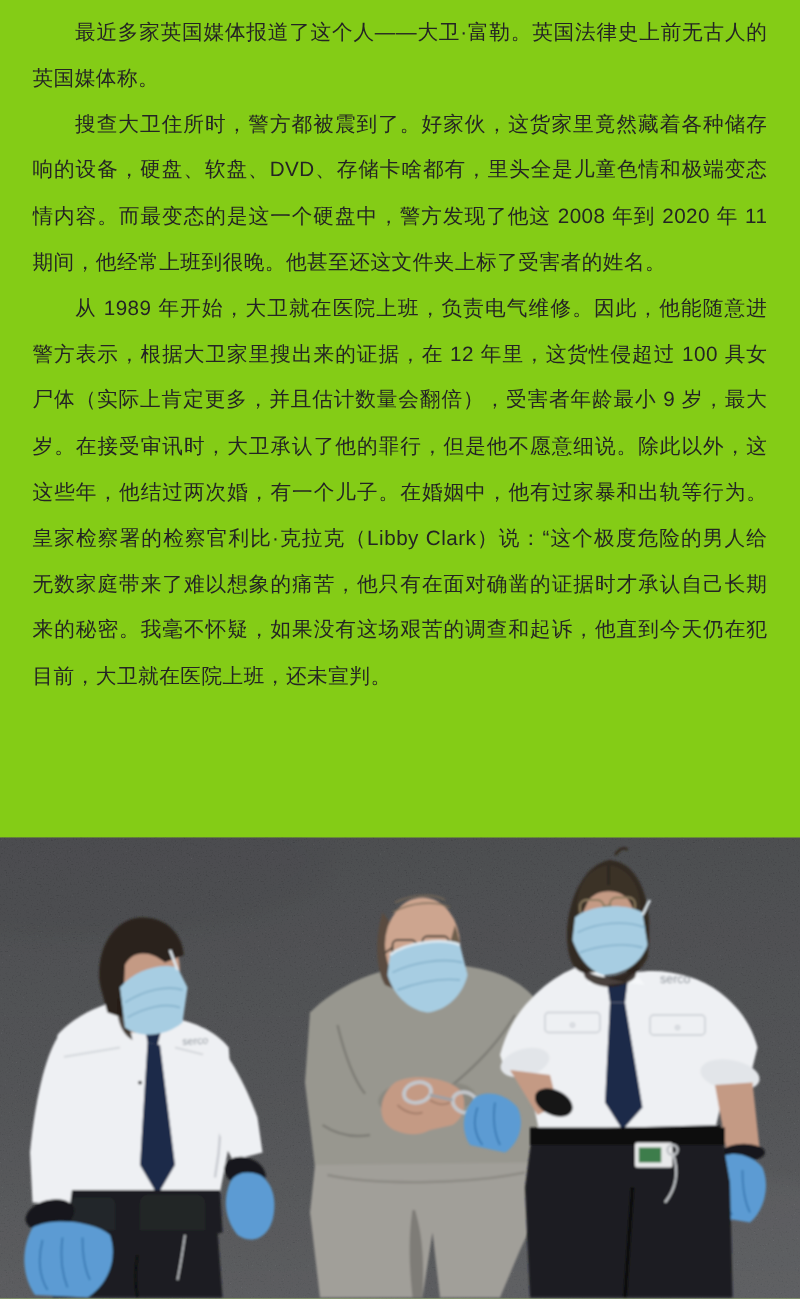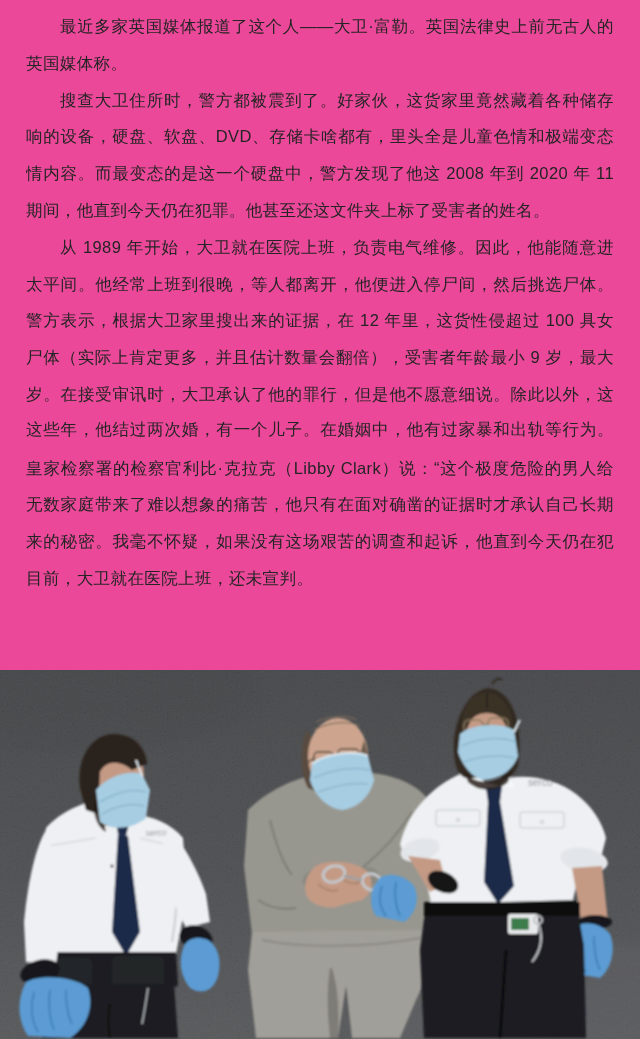--- a/index.html
+++ b/index.html
@@ -1,16 +1,16 @@
 <!DOCTYPE html>
 <html><head>
 <meta charset="utf-8">
 <style>
   html,body{margin:0;padding:0;background:#fff;}
-  .page{position:relative;width:640px;height:1039px;background:#ec4899;overflow:hidden;
+  .page{position:relative;width:640px;height:1039px;background:#84cc16;overflow:hidden;
         font-family:"Liberation Sans","DejaVu Sans",sans-serif;}
   .article{position:absolute;top:0;left:0;right:0;padding:8px 26px 0 26px;}
   .line{font-size:16.5px;line-height:36.8px;height:36.8px;overflow:hidden;
         color:#242424;text-align:justify;letter-spacing:0.4px;}
   .line.full{text-align-last:justify;}
   .line.indent{text-indent:34px;}
   .photo{position:absolute;top:670px;left:0;width:640px;height:369px;}
   .photo svg{display:block;}
 </style>
 </head>
@@ -18,27 +18,26 @@
 
 <div class="page">
 
   <div class="article">
 
   <div class="line indent full" style="color: rgb(36, 36, 36);">最近多家英国媒体报道了这个人——大卫·富勒。英国法律史上前无古人的</div>
       <div class="line" style="color: rgb(36, 36, 36);">英国媒体称。</div>
       <div class="line indent full" style="color: rgb(36, 36, 36);">搜查大卫住所时，警方都被震到了。好家伙，这货家里竟然藏着各种储存影</div>
       <div class="line full" style="color: rgb(36, 36, 36);">响的设备，硬盘、软盘、DVD、存储卡啥都有，里头全是儿童色情和极端变态色</div>
       <div class="line full" style="color: rgb(36, 36, 36);">情内容。而最变态的是这一个硬盘中，警方发现了他这 2008 年到 2020 年 11 月</div>
-      <div class="line" style="color: rgb(36, 36, 36);">期间，他直到今天仍在犯罪。他甚至还这文件夹上标了受害者的姓名。</div>
+      <div class="line" style="color: rgb(36, 36, 36);">期间，他经常上班到很晚。他甚至还这文件夹上标了受害者的姓名。</div>
       <div class="line indent full" style="color: rgb(36, 36, 36);">从 1989 年开始，大卫就在医院上班，负责电气维修。因此，他能随意进出</div>
-      <div class="line full" style="color: rgb(36, 36, 36);">太平间。他经常上班到很晚，等人都离开，他便进入停尸间，然后挑选尸体。</div>
       <div class="line full" style="color: rgb(36, 36, 36);">警方表示，根据大卫家里搜出来的证据，在 12 年里，这货性侵超过 100 具女性</div>
       <div class="line full" style="color: rgb(36, 36, 36);">尸体（实际上肯定更多，并且估计数量会翻倍），受害者年龄最小 9 岁，最大 100</div>
       <div class="line full" style="color: rgb(36, 36, 36);">岁。在接受审讯时，大卫承认了他的罪行，但是他不愿意细说。除此以外，这货</div>
-      <div class="line full" style="color: rgb(36, 36, 36); font-family: Liberation Mono, monospace;">这些年，他结过两次婚，有一个儿子。在婚姻中，他有过家暴和出轨等行为。</div>
+      <div class="line full" style="color: rgb(36, 36, 36);">这些年，他结过两次婚，有一个儿子。在婚姻中，他有过家暴和出轨等行为。</div>
       <div class="line full" style="color: rgb(36, 36, 36);">皇家检察署的检察官利比·克拉克（Libby Clark）说：“这个极度危险的男人给</div>
       <div class="line full" style="color: rgb(36, 36, 36);">无数家庭带来了难以想象的痛苦，他只有在面对确凿的证据时才承认自己长期以</div>
       <div class="line full" style="color: rgb(36, 36, 36);">来的秘密。我毫不怀疑，如果没有这场艰苦的调查和起诉，他直到今天仍在犯罪。”</div>
       <div class="line" style="color: rgb(36, 36, 36);">目前，大卫就在医院上班，还未宣判。</div>
     </div>
 
   <figure class="photo" style="margin:0">
     <svg width="640" height="369" viewBox="0 0 640 369">
       <defs>
         <linearGradient id="bgGrad" x1="0" y1="0" x2="0" y2="1">

